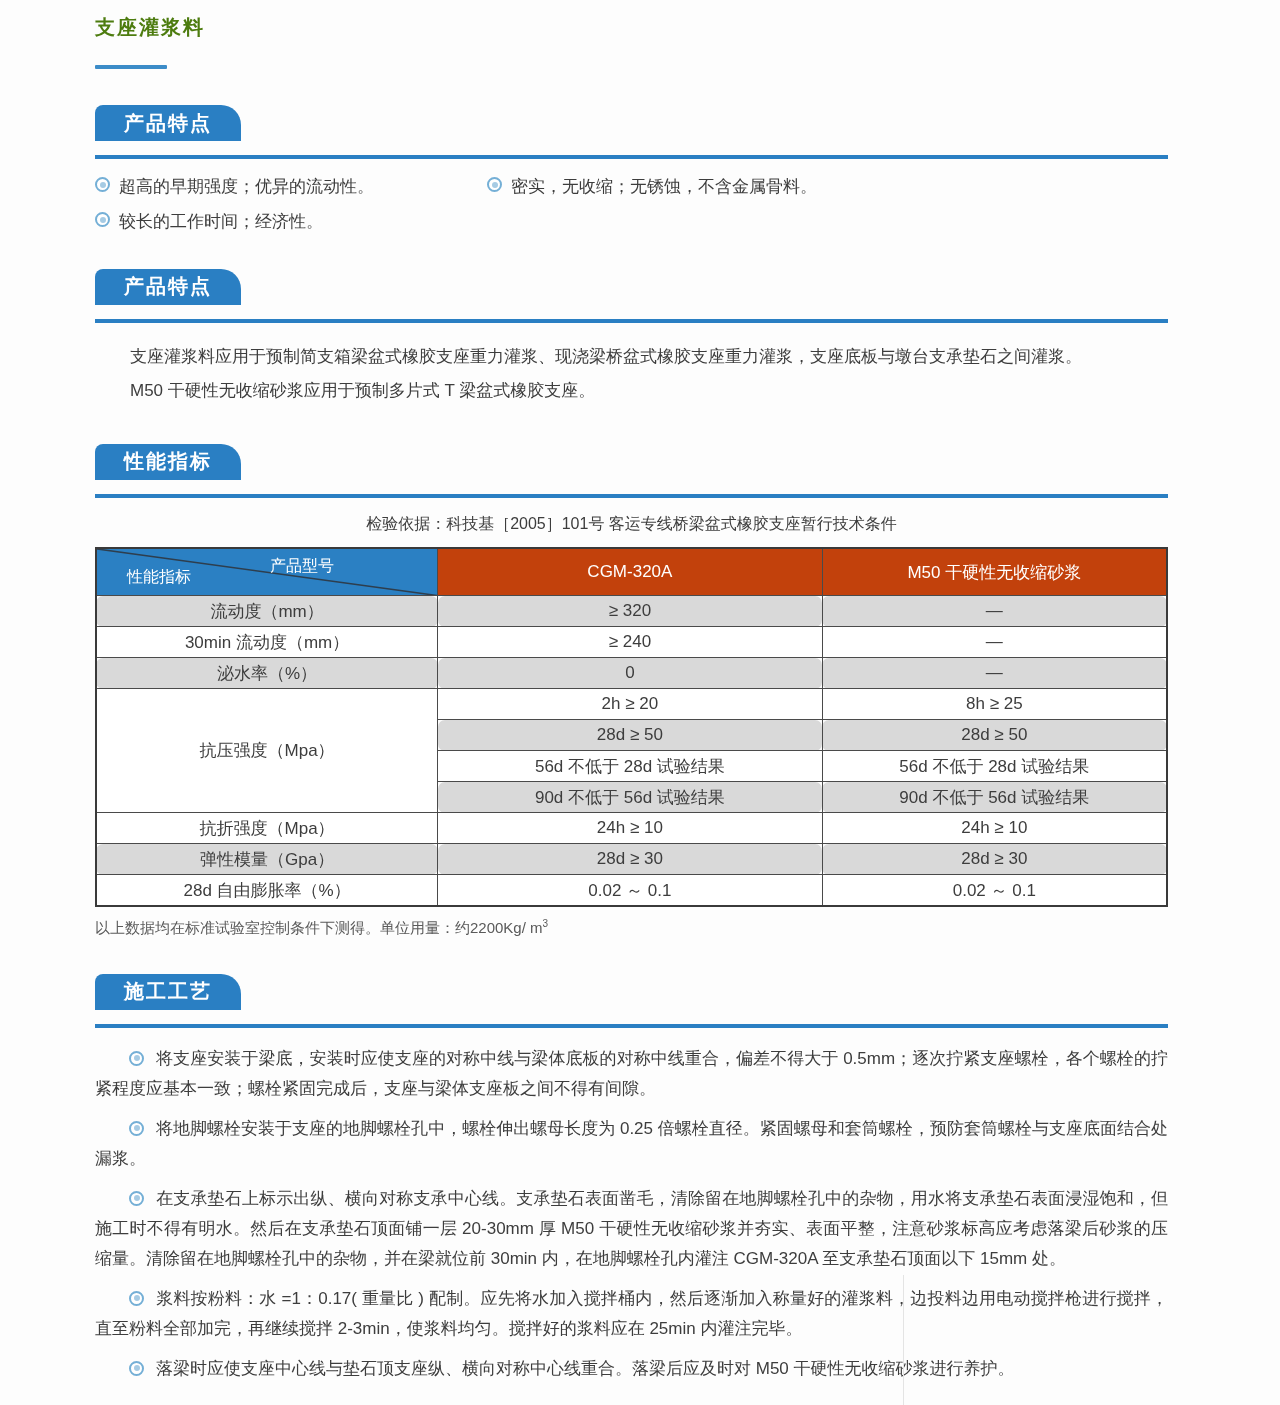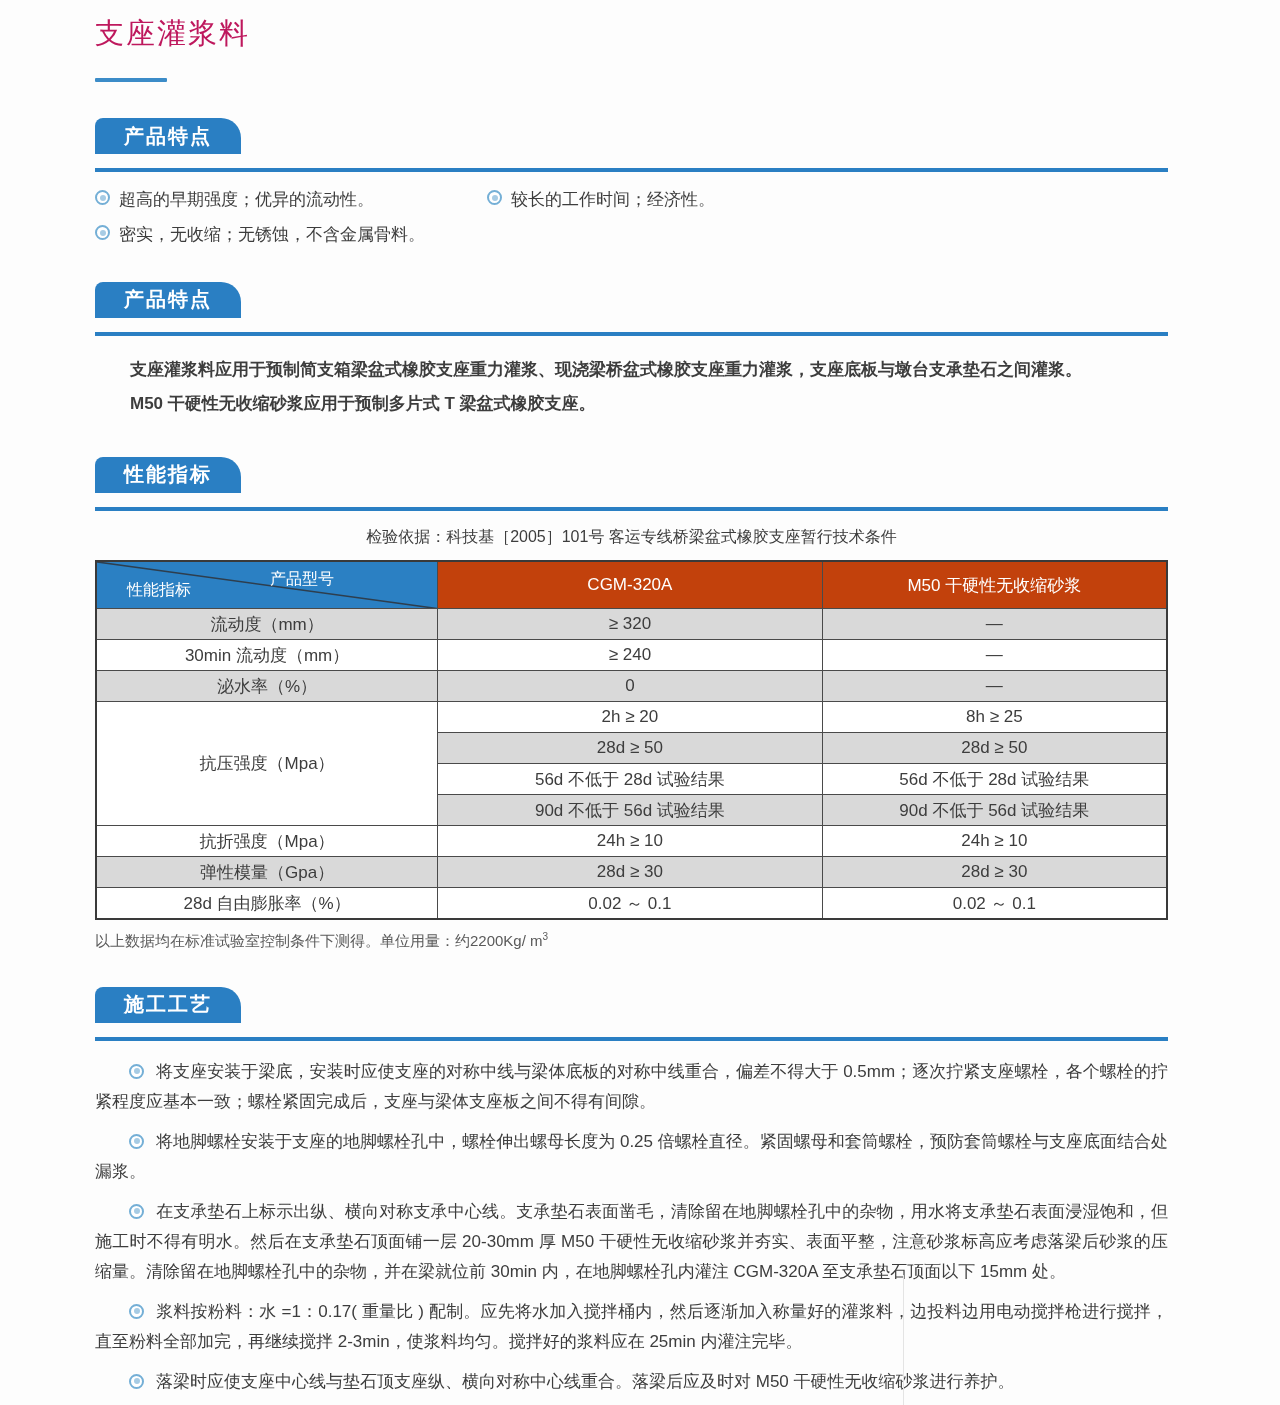--- a/index.html
+++ b/index.html
@@ -5,21 +5,21 @@
   * { margin:0; padding:0; box-sizing:border-box; }
   html,body { background:#fdfdfd; }
   body {
     width:1280px; height:1405px; overflow:hidden; position:relative;
     font-family:"Liberation Sans","DejaVu Sans",sans-serif;
     color:#3d3d3d;
   }
   .page { padding:14px 112px 20px 95px; }
 
   
-  .doc-title { font-size:29px; font-weight:normal; color:#be185d; letter-spacing:2px; }
+  .doc-title { font-size:20px; font-weight:bold; color:#4d7c0f; letter-spacing:2px; }
   .title-underline { width:72px; height:4px; background:#3c8cc8; margin-top:24px; border-radius:1px; }
 
   
   .section-head { position:relative; height:38px; margin-top:52px; }
   .section-head .rule { position:absolute; left:0; right:0; bottom:0; height:4px; background:#2a7fc3; }
   .section-head .badge {
     position:absolute; left:0; bottom:18px; min-width:146px; height:36px;
     background:#2a7fc3; color:#fff; font-size:20px; font-weight:bold; letter-spacing:2px;
     display:flex; align-items:center; justify-content:center;
     padding:0 24px; border-radius:8px 20px 0 0;
@@ -32,37 +32,37 @@
   }
   .bullet::after { content:""; position:absolute; left:2.5px; top:2.5px; width:6px; height:6px;
     background:#a6cbe4; border-radius:50%; }
 
   
   .feature-grid { margin-top:16px; display:grid; grid-template-columns:392px 1fr; row-gap:13px; }
   .feat-item { display:flex; align-items:flex-start; font-size:17px; line-height:1.2; padding-top:2px;text-align:right; }
 
   
   .app-paras { margin-top:17px; padding-left:35px; font-size:17px; }
-  .app-paras p { line-height:34px;font-weight:bold; }
+  .app-paras p { line-height:34px; }
 
   
   .basis { margin-top:16px; text-align:center; font-size:16px; color:#3d3d3d; }
   table.perf { margin-top:12px; width:100%; border-collapse:collapse; table-layout:fixed;
     border:2px solid #3a3a3a; font-size:17px; }
   table.perf td, table.perf th { border:1px solid #4a4a4a; text-align:center; padding:0 6px; }
   table.perf thead tr { height:48px; }
   table.perf tbody tr { height:31px; }
   th.col-head { background:#c2410c; color:#fff; font-weight:normal; font-size:17px; }
   th.corner { background:#2b80c3; position:relative; padding:0; }
   th.corner svg { position:absolute; inset:0; width:100%; height:100%; }
   th.corner .corner-top { position:absolute; top:7px; left:70px; right:0; text-align:center;
     color:#fff; font-size:16px; font-weight:normal; }
   th.corner .corner-bottom { position:absolute; bottom:7px; left:30px;
     color:#fff; font-size:16px; font-weight:normal; }
-  tr.row-gray td { background:#d9d9d9; }
+  tr.row-gray td { background:#d9d9d9;border-radius:7px; }
   tr.row-white td { background:#ffffff; }
   td.merged { background:#ffffff !important; }
   .perf-note { margin-top:11px; font-size:15px; color:#5a5a5a; }
   .perf-note sup { font-size:10px; }
 
   
   .construct { margin-top:16px; font-size:17px; }
   .construct p { line-height:30px; text-indent:2em; margin-top:10px; text-align:justify; }
   .construct p .bullet { text-indent:0; margin-right:12px; }
 
@@ -81,25 +81,25 @@
     <div class="rule"></div>
     <div class="badge">产品特点</div>
   </div>
   <div class="feature-grid">
       <div class="feat-item">
         <span class="bullet"></span>
         <span>超高的早期强度；优异的流动性。</span>
       </div>
       <div class="feat-item">
         <span class="bullet"></span>
-        <span>较长的工作时间；经济性。</span>
+        <span>密实，无收缩；无锈蚀，不含金属骨料。</span>
       </div>
       <div class="feat-item">
         <span class="bullet"></span>
-        <span>密实，无收缩；无锈蚀，不含金属骨料。</span>
+        <span>较长的工作时间；经济性。</span>
       </div>
     </div>
 
   <div class="section-head">
     <div class="rule"></div>
     <div class="badge">产品特点</div>
   </div>
   <div class="app-paras">
       <p>支座灌浆料应用于预制简支箱梁盆式橡胶支座重力灌浆、现浇梁桥盆式橡胶支座重力灌浆，支座底板与墩台支承垫石之间灌浆。</p>
       <p>M50 干硬性无收缩砂浆应用于预制多片式 T 梁盆式橡胶支座。</p>

